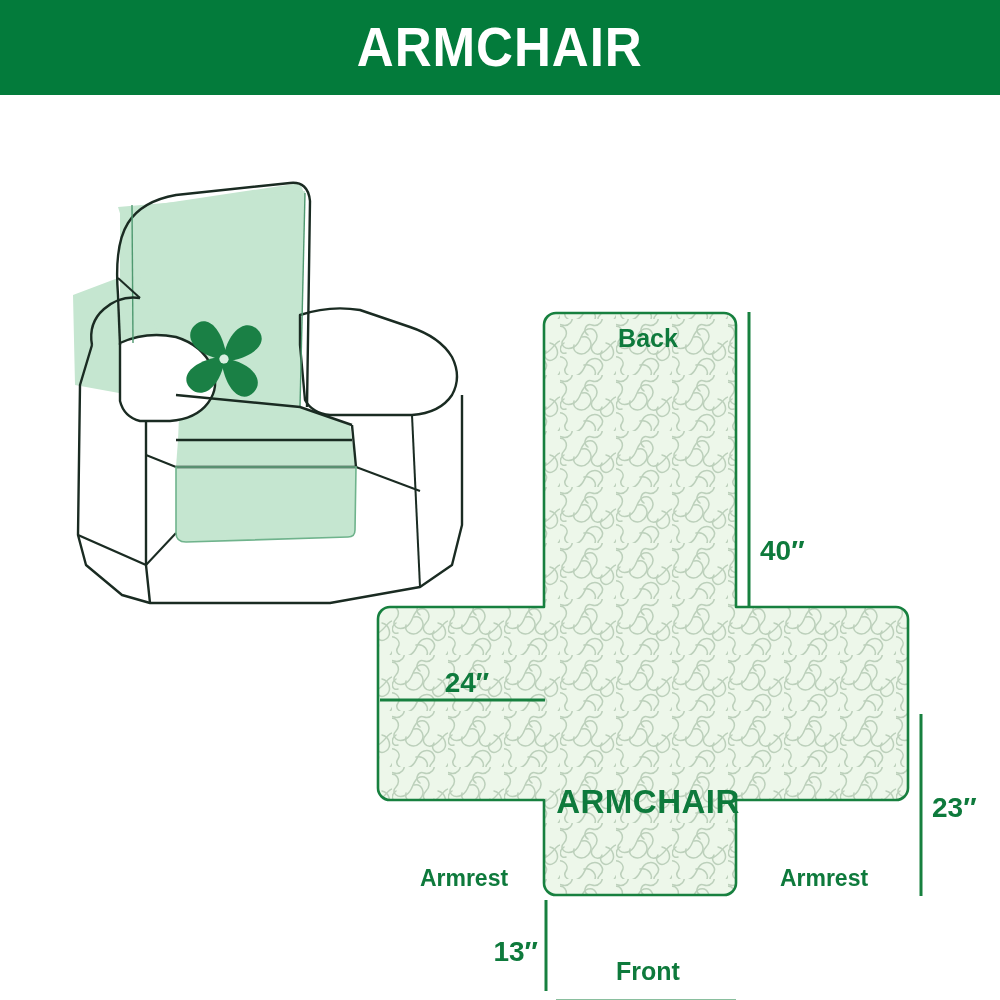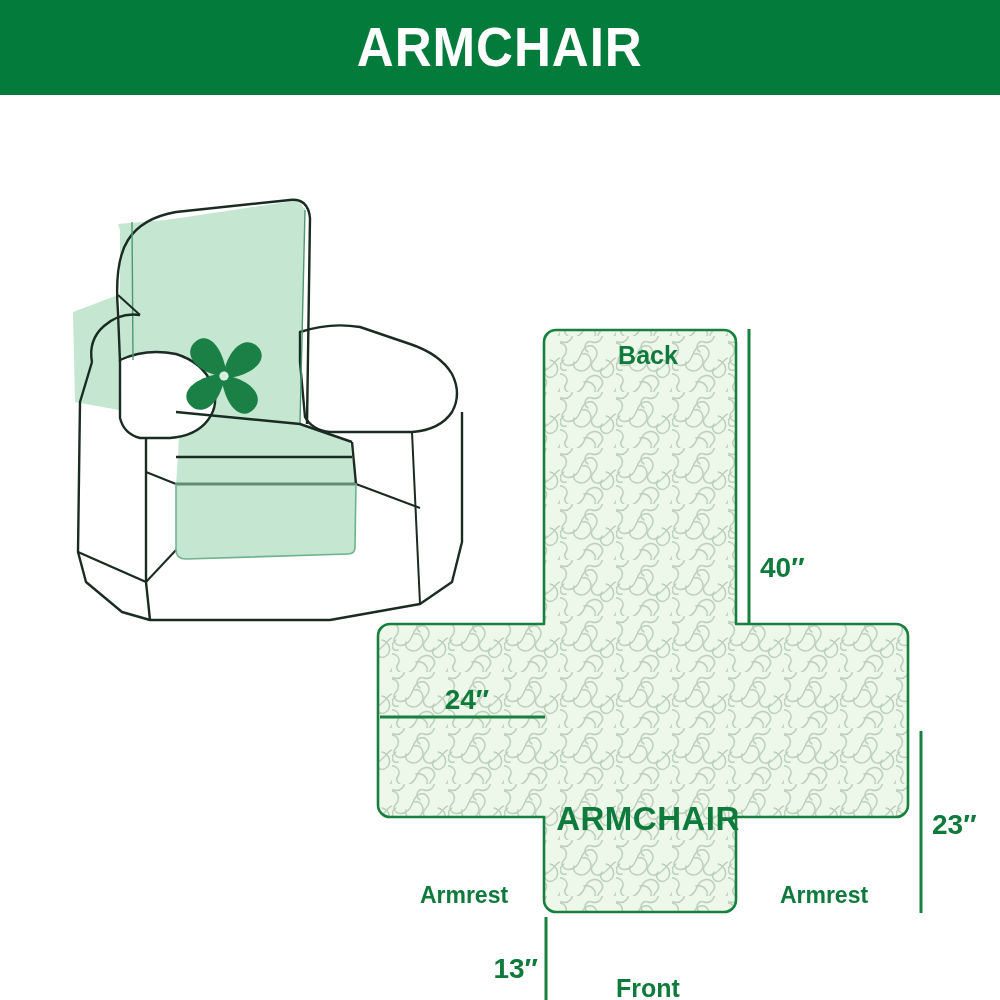--- a/index.html
+++ b/index.html
@@ -18,21 +18,21 @@
   #banner-title{
     color:#ffffff;
     font-size:55px;
     font-weight:bold;
     letter-spacing:1px;
     line-height:1;
     font-family:"Liberation Sans", sans-serif;
     transform:scaleX(0.93);
   }
   #stage{
-    position:absolute;left:0;top:95px;width:1000px;height:701px;margin-top:17px;
+    position:absolute;left:0;top:95px;width:1000px;height:701px;
   }
   .svg-layer{position:absolute;left:0;top:0;}
   .dimtext{
     fill:#0e7a3c;
     font-family:"Liberation Sans", sans-serif;
     font-weight:bold;
   }
   .partlabel{
     fill:#0e7a3c;
     font-family:"Liberation Sans", sans-serif;

